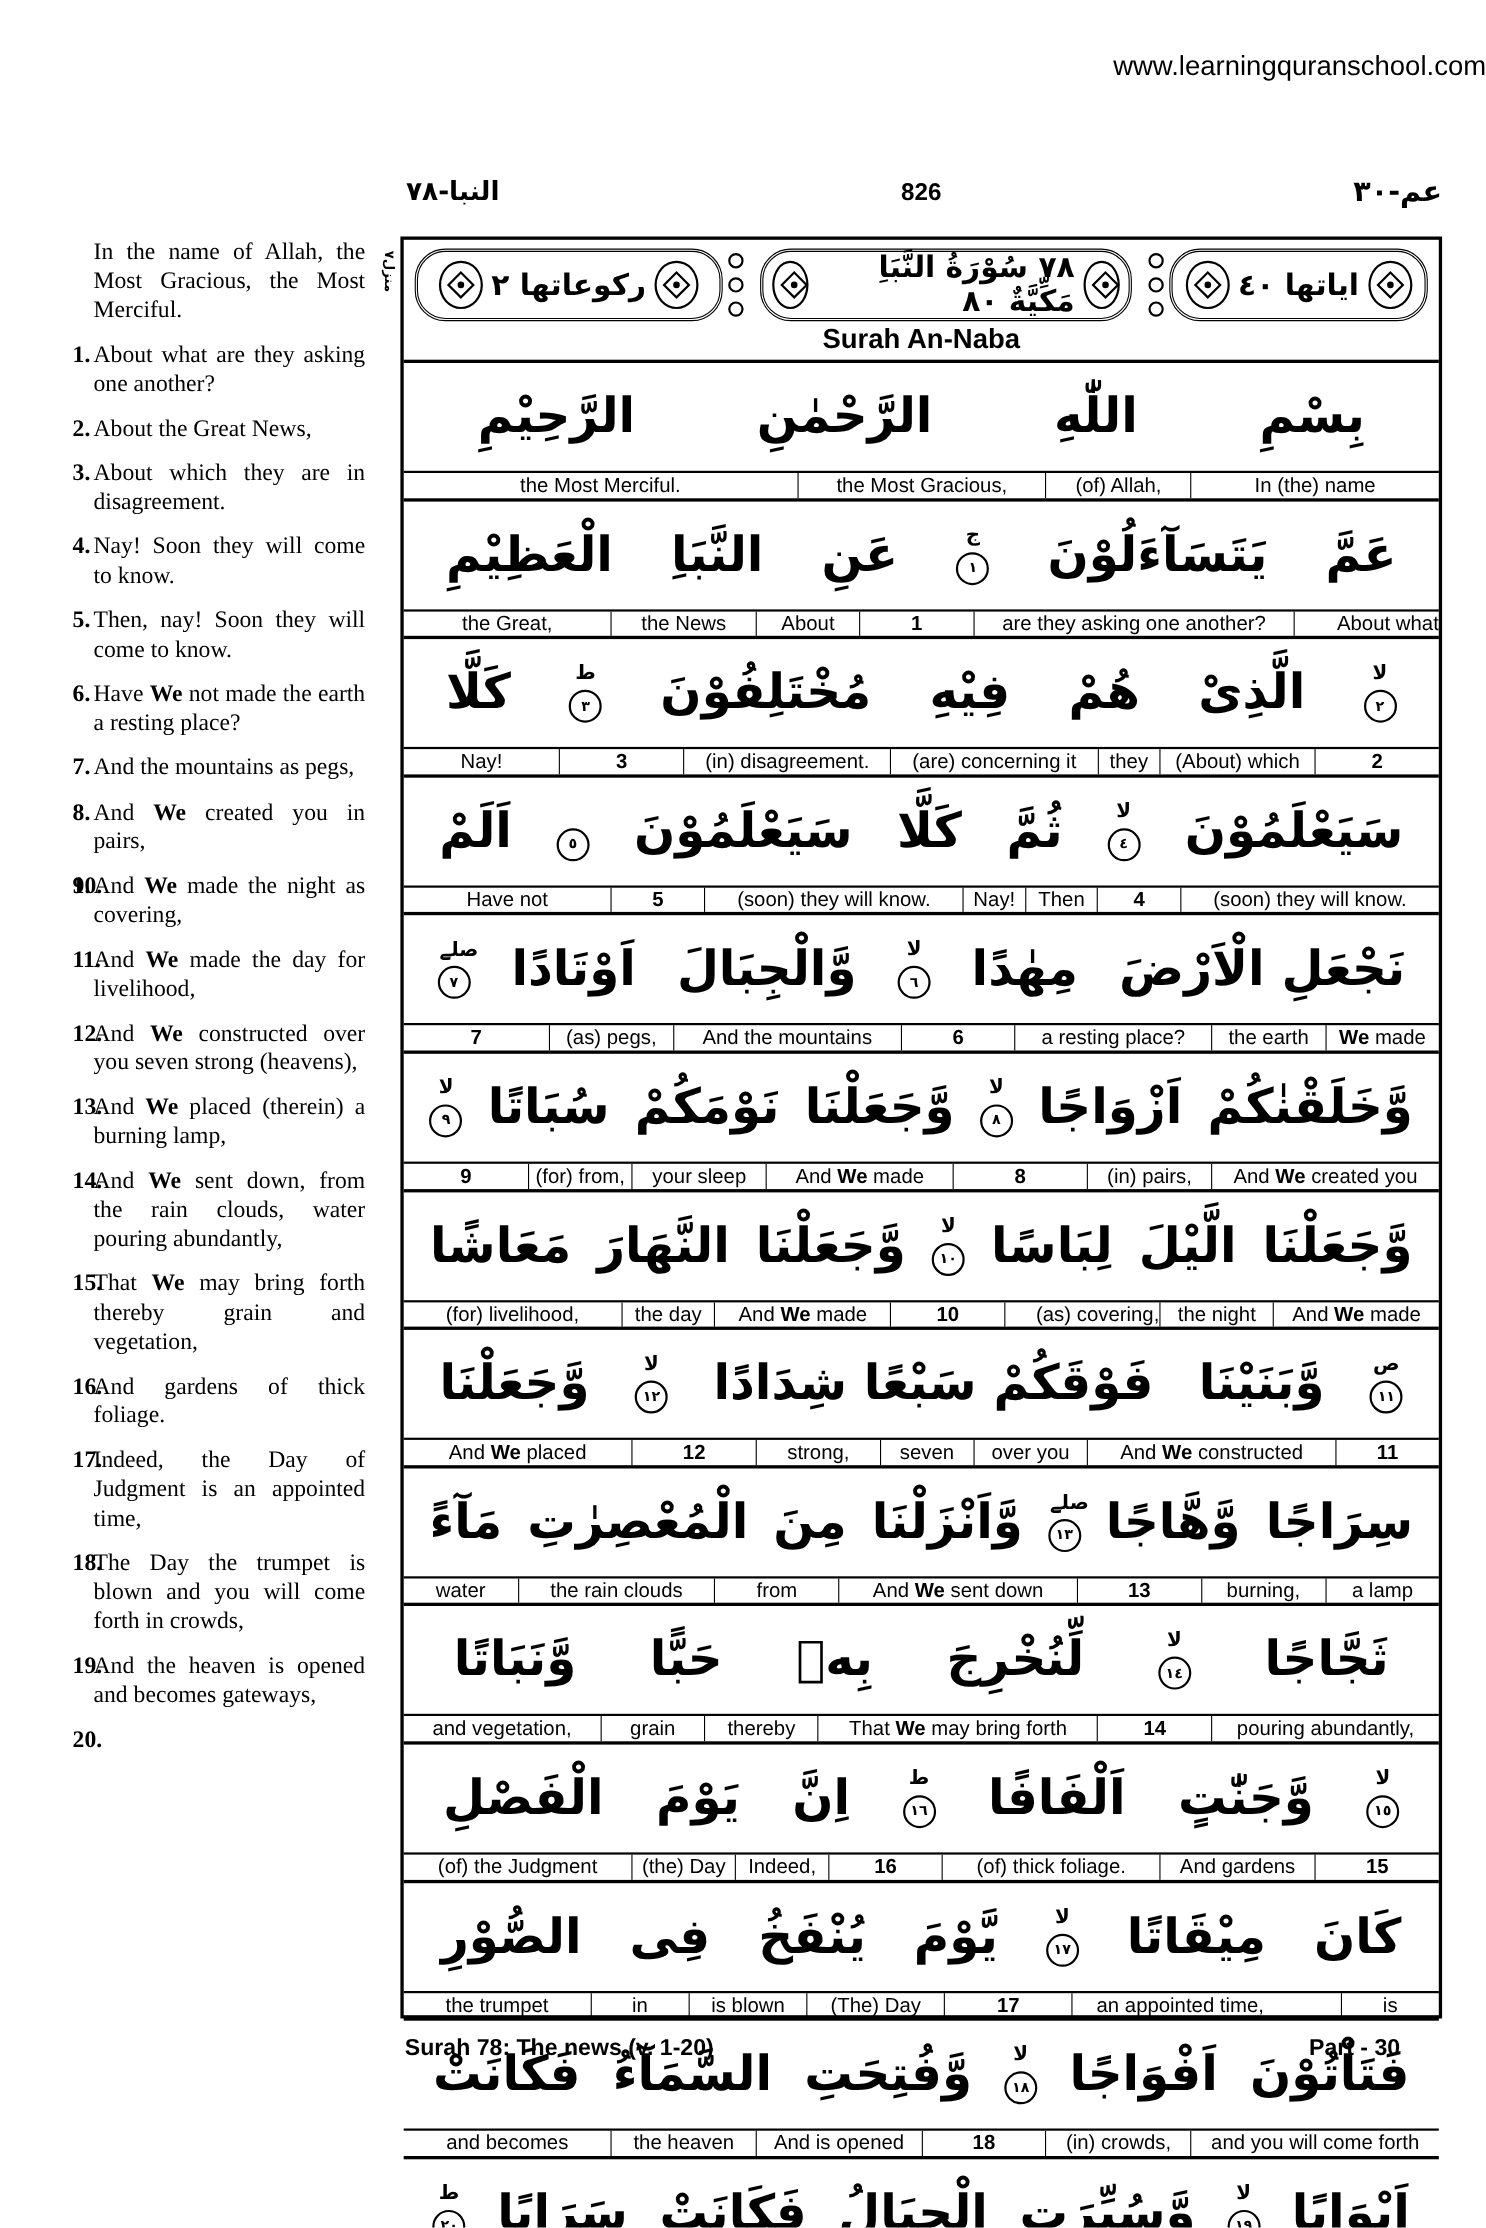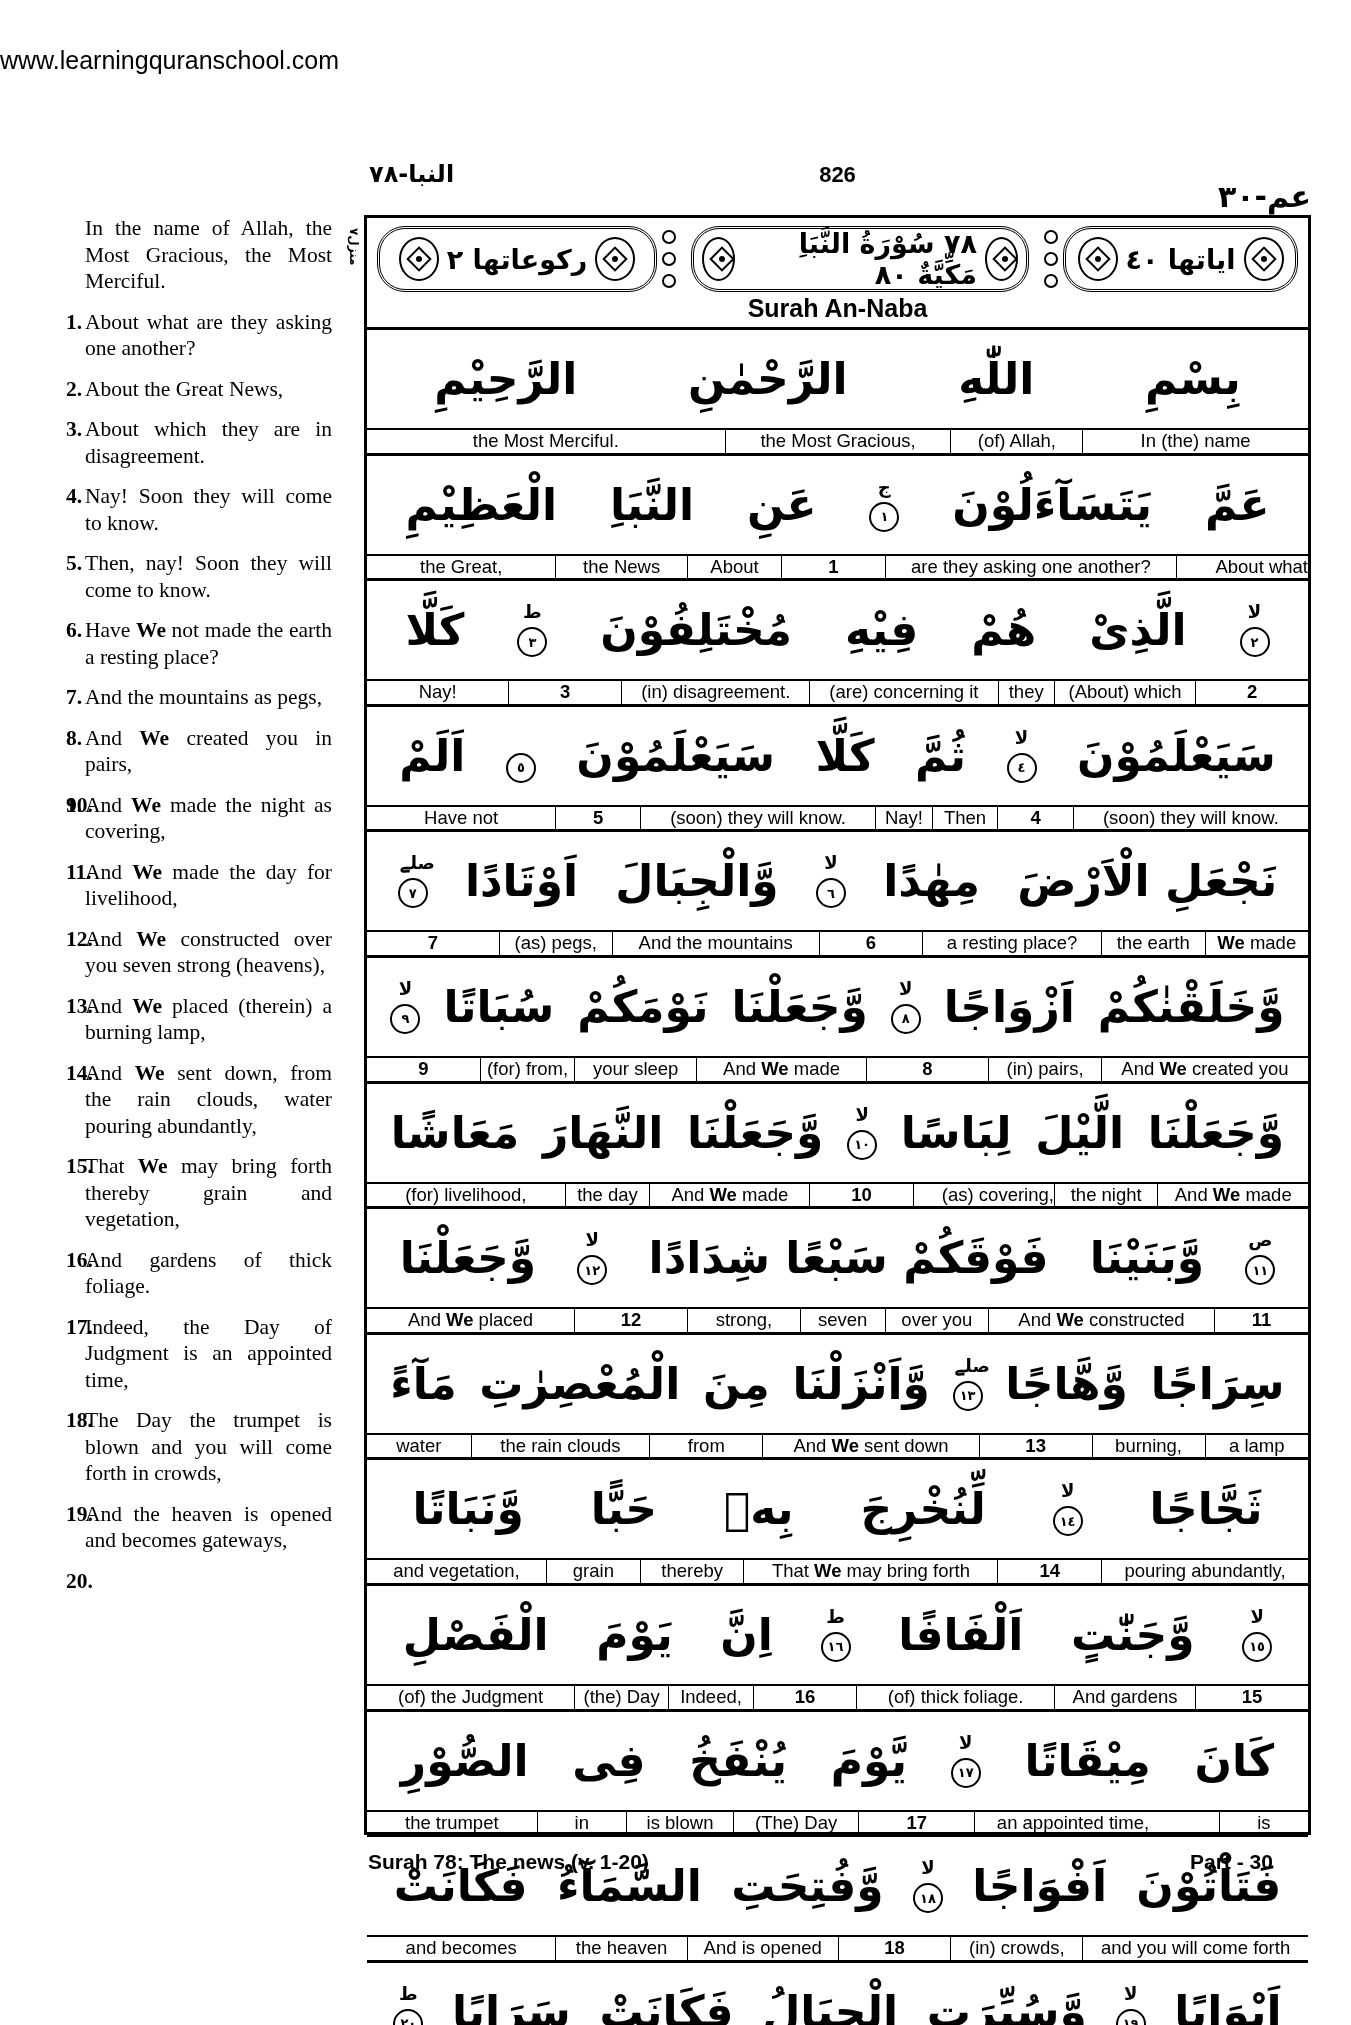--- a/index.html
+++ b/index.html
@@ -1,22 +1,22 @@
 <!DOCTYPE html>
 <html><head>
 <meta charset="utf-8">
 <style>
   html, body { margin: 0; padding: 0; background: #ffffff; }
   body { width: 1351px; height: 2025px; position: relative; overflow: hidden; color: #000; }
-  .site-url { position: absolute; top: 46px; left: 0; width: 1351px; text-align: left;
+  .site-url { position: absolute; top: 46px; left: 0; width: 1351px; text-align: right;
     font-family: "Liberation Sans", sans-serif; font-size: 25px; }
   .running-head { position: absolute; top: 160px; left: 364px; width: 947px; height: 40px; }
   .rh-left { position: absolute; left: 5px; top: 0; font-family: "DejaVu Sans", sans-serif; font-size: 24px; font-weight: bold; direction: rtl; }
   .rh-center { position: absolute; left: 0; right: 0; top: 2px; text-align: center; font-family: "Liberation Sans", sans-serif; font-size: 22px; font-weight: bold; }
-  .rh-right { position: absolute; right: 0; top: 0; font-family: "DejaVu Sans", sans-serif; font-size: 30px; font-weight: bold; direction: rtl; margin-top: 19px; }
+  .rh-right { position: absolute; right: 0; top: 0; font-family: "DejaVu Sans", sans-serif; font-size: 26px; font-weight: bold; direction: rtl; }
 
   .translation { position: absolute; left: 66px; top: 215px; width: 266px;
     font-family: "Liberation Serif", serif; font-size: 21.5px; line-height: 26.5px; text-align: justify; }
   .verse { position: relative; padding-left: 19px; margin-bottom: 14px; }
   .verse .num { position: absolute; left: 0; font-weight: bold; }
   .verse.bismillah { padding-left: 19px; }
   .verse b { font-weight: bold; }
   .side-mark { position: absolute; left: 336px; top: 216px; width: 24px; height: 62px;
     font-family: "DejaVu Sans", sans-serif; font-size: 12px; font-weight: bold; writing-mode: vertical-rl; line-height: 12px; text-align:center; }
 

